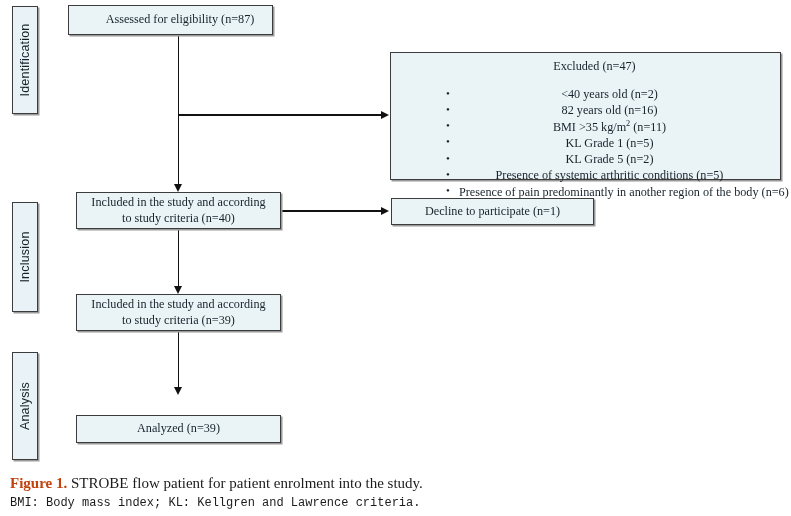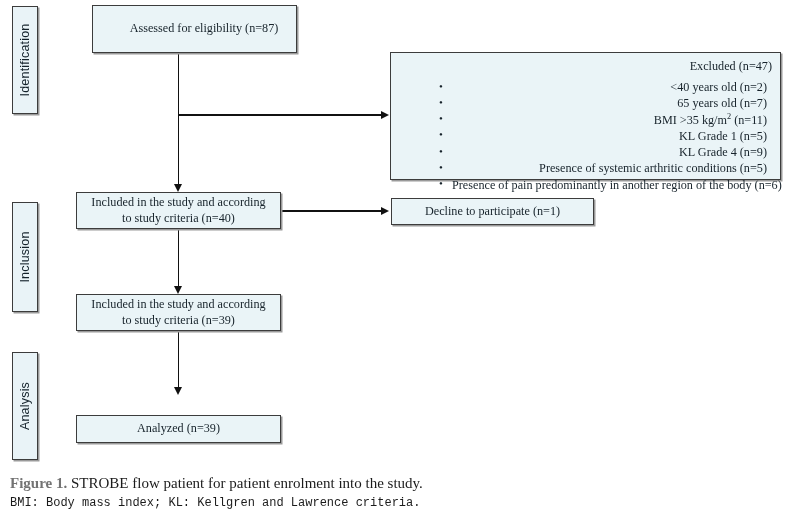--- a/index.html
+++ b/index.html
@@ -58,41 +58,41 @@
     align-items: center;
     justify-content: center;
     text-align: center;
     font-size: 12.2px;
     line-height: 1.28;
     color: #17232b;
     padding: 2px 6px;
   }
   .flow-box .box-text { display: block; }
 
-  #box-assessed { left: 92px;  top: 5px;   width: 205px; height: 48px; padding-left: 25px; }
+  #box-assessed { left: 68px;  top: 5px;   width: 205px; height: 30px; padding-left: 25px; }
   #box-included-40 { left: 76px; top: 192px; width: 205px; height: 37px; }
   #box-included-39 { left: 76px; top: 294px; width: 205px; height: 37px; }
   #box-analyzed  { left: 76px;  top: 415px; width: 205px; height: 28px; }
   #box-decline   { left: 391px; top: 198px; width: 203px; height: 27px; }
 
   
   #box-excluded {
     left: 390px; top: 52px; width: 391px; height: 128px;
     display: block;
-    text-align: right;
+    text-align: center;
     padding: 6px 8px 6px 26px;
   }
   #box-excluded .excluded-title {
     display: block;
     font-size: 12.2px;
     line-height: 1.25;
     margin: 0 0 1px 0;
   }
   #box-excluded ul {
-    margin: 5px;
+    margin: 12px;
     padding: 0 0 0 30px;
     list-style: none;
   }
   #box-excluded li {
     position: relative;
     font-size: 12.2px;
     line-height: 1.33;
     white-space: nowrap;
   }
   #box-excluded li::before {
@@ -159,21 +159,21 @@
     width: 770px;
   }
   #caption-main {
     font-size: 15px;
     line-height: 1.25;
     color: #1b1b1b;
     margin: 0;
     white-space: nowrap;
   }
   #caption-figure-label {
-    color: #737373;
+    color: #c2410c;
     font-weight: bold;
   }
   #caption-sub {
     font-size: 12px;
     line-height: 1.3;
     margin: 3px 0 0 0;
     color: #1b1b1b;
     font-family: Liberation Mono, monospace;
     white-space: nowrap;
   }
@@ -208,24 +208,24 @@
   <div class="arrowhead-down" id="arrow-inc39-analyzed"></div>
 
   <div class="flow-box" id="box-assessed">
     <span class="box-text">Assessed for eligibility (n=87)</span>
   </div>
 
   <div class="flow-box" id="box-excluded">
     <span class="excluded-title">Excluded (n=47)</span>
     <ul>
       <li><span>&lt;40 years old (n=2)</span></li>
-      <li><span>65 years old (n=7)</span></li>
+      <li><span>82 years old (n=16)</span></li>
       <li><span>BMI &gt;35 kg/m<sup>2</sup> (n=11)</span></li>
       <li><span>KL Grade 1 (n=5)</span></li>
-      <li><span>KL Grade 4 (n=9)</span></li>
+      <li><span>KL Grade 5 (n=2)</span></li>
       <li><span>Presence of systemic arthritic conditions (n=5)</span></li>
       <li><span>Presence of pain predominantly in another region of the body (n=6)</span></li>
     </ul>
   </div>
 
   <div class="flow-box" id="box-included-40">
     <span class="box-text"><span>Included in the study and according</span><br><span>to study criteria (n=40)</span></span>
   </div>
 
   <div class="flow-box" id="box-decline">

